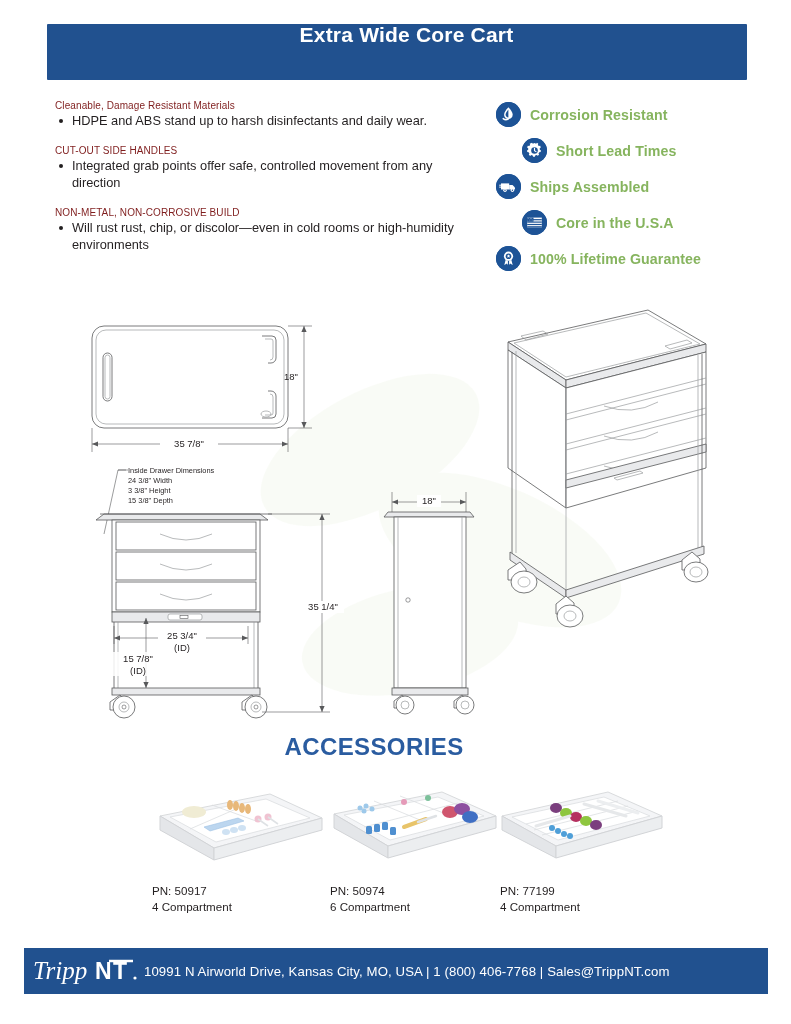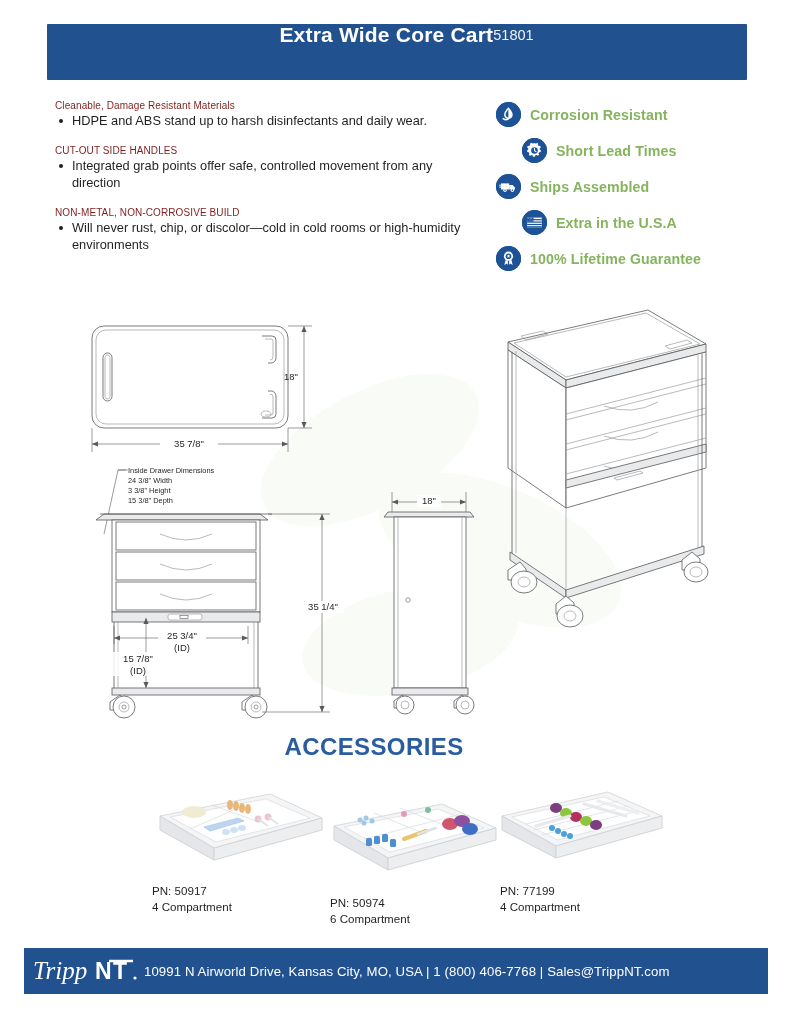--- a/index.html
+++ b/index.html
@@ -100,21 +100,20 @@
 <div class="page">
 
   <svg class="watermark" viewBox="0 0 420 430">
     <ellipse cx="140" cy="150" rx="120" ry="58" fill="#9dbf6a" transform="rotate(-28 140 150)"></ellipse>
     <ellipse cx="270" cy="250" rx="130" ry="62" fill="#9dbf6a" transform="rotate(24 270 250)"></ellipse>
     <ellipse cx="180" cy="340" rx="110" ry="52" fill="#9dbf6a" transform="rotate(-12 180 340)"></ellipse>
   </svg>
 
   <div class="header-band">
     <div class="header-title">Extra Wide Core Cart</div>
-    <div class="header-sub">51801</div>
   </div>
 
   <div class="features">
 
     <div class="feature-block">
       <div class="feature-heading">Cleanable, Damage Resistant Materials</div>
       <ul class="feature-list">
         <li>HDPE and ABS stand up to harsh disinfectants and daily wear.</li>
       </ul>
     </div>
@@ -122,21 +121,21 @@
     <div class="feature-block">
       <div class="feature-heading">CUT-OUT SIDE HANDLES</div>
       <ul class="feature-list">
         <li>Integrated grab points offer safe, controlled movement from any direction</li>
       </ul>
     </div>
 
     <div class="feature-block">
       <div class="feature-heading">NON-METAL, NON-CORROSIVE BUILD</div>
       <ul class="feature-list">
-        <li>Will never rust, chip, or discolor—cold in cold rooms or high-humidity environments</li>
+        <li>Will rust rust, chip, or discolor—even in cold rooms or high-humidity environments</li>
       </ul>
     </div>
 
   </div>
 
   <div class="badges">
 
     <div class="badge-row">
       <span class="badge-icon">
         <svg width="25" height="25" viewBox="0 0 25 25">
@@ -192,21 +191,21 @@
           <g fill="#ffffff">
             <circle cx="6.8" cy="8.7" r=".35"></circle>
               <circle cx="8.3" cy="8.7" r=".35"></circle>
               <circle cx="9.8" cy="8.7" r=".35"></circle>
             <circle cx="7.5" cy="10.0" r=".35"></circle>
               <circle cx="9.0" cy="10.0" r=".35"></circle>
               <circle cx="10.4" cy="10.0" r=".35"></circle>
           </g>
         </svg>
       </span>
-      <span class="badge-label">Extra in the U.S.A</span>
+      <span class="badge-label">Core in the U.S.A</span>
     </div>
 
     <div class="badge-row">
       <span class="badge-icon">
         <svg width="25" height="25" viewBox="0 0 25 25">
           <circle cx="12.5" cy="12.5" r="12.5" fill="#1d5396"></circle>
           <circle cx="12.5" cy="10.2" r="4.6" fill="#ffffff"></circle>
           <circle cx="12.5" cy="10.2" r="2.8" fill="#1d5396"></circle>
           <path d="M12.5 8.3l.55 1.1 1.2.18-.87.85.2 1.2-1.08-.57-1.07.57.2-1.2-.87-.85 1.2-.18z" fill="#ffffff"></path>
           <path d="M9.6 13.9l-1.3 5.0 2.6-1.3 1.0 1.5v-4.6z" fill="#ffffff"></path>
@@ -443,21 +442,21 @@
             </g>
           <path d="M106 47 L116 54 M116 45 L126 52" stroke="#dfe2e5" stroke-width="1.6"></path>
         </svg>
       </div>
       <div class="acc-caption">
         <div>PN: 50917</div>
         <div>4 Compartment</div>
       </div>
     </div>
 
-    <div class="acc-item" style="left:330px;top:12px;">
+    <div class="acc-item" style="left:330px;top:0;">
       <div class="acc-img">
         <svg width="175" height="105" viewBox="0 0 175 105">
           <path d="M4 42 L112 20 L166 44 L58 74 Z" fill="#f4f5f7" stroke="#d9dbdd" stroke-width="1"></path>
           <path d="M4 42 L58 74 L58 86 L4 56 Z" fill="#e4e6e9" stroke="#d2d4d7" stroke-width="1"></path>
           <path d="M58 74 L166 44 L166 56 L58 86 Z" fill="#eceef0" stroke="#d2d4d7" stroke-width="1"></path>
           <path d="M14 43 L108 25 L154 44 L60 68 Z" fill="#ffffff" stroke="#dcdee1" stroke-width=".8"></path>
           <path d="M44 29 L90 48 M70 24 L116 42" stroke="#dcdee1" stroke-width=".8" fill="none"></path>
           <path d="M34 55 L128 31" stroke="#dcdee1" stroke-width=".8" fill="none"></path>
           <g fill="#9ec9ea">
               <circle cx="30" cy="36" r="2.5"></circle>

